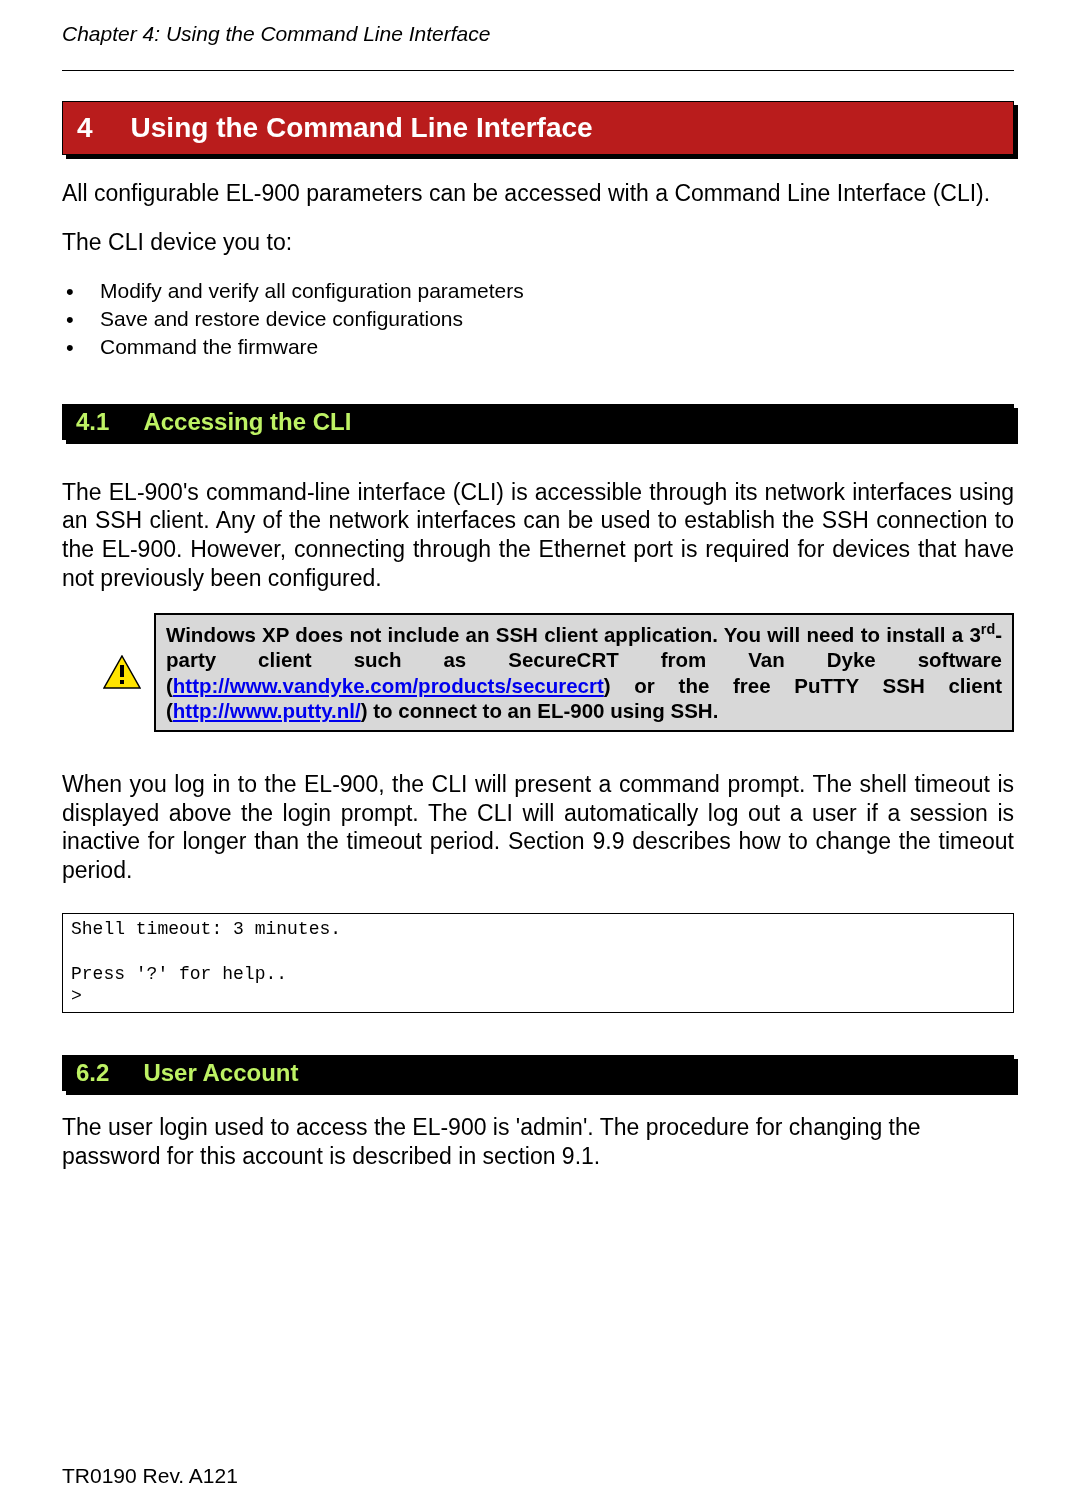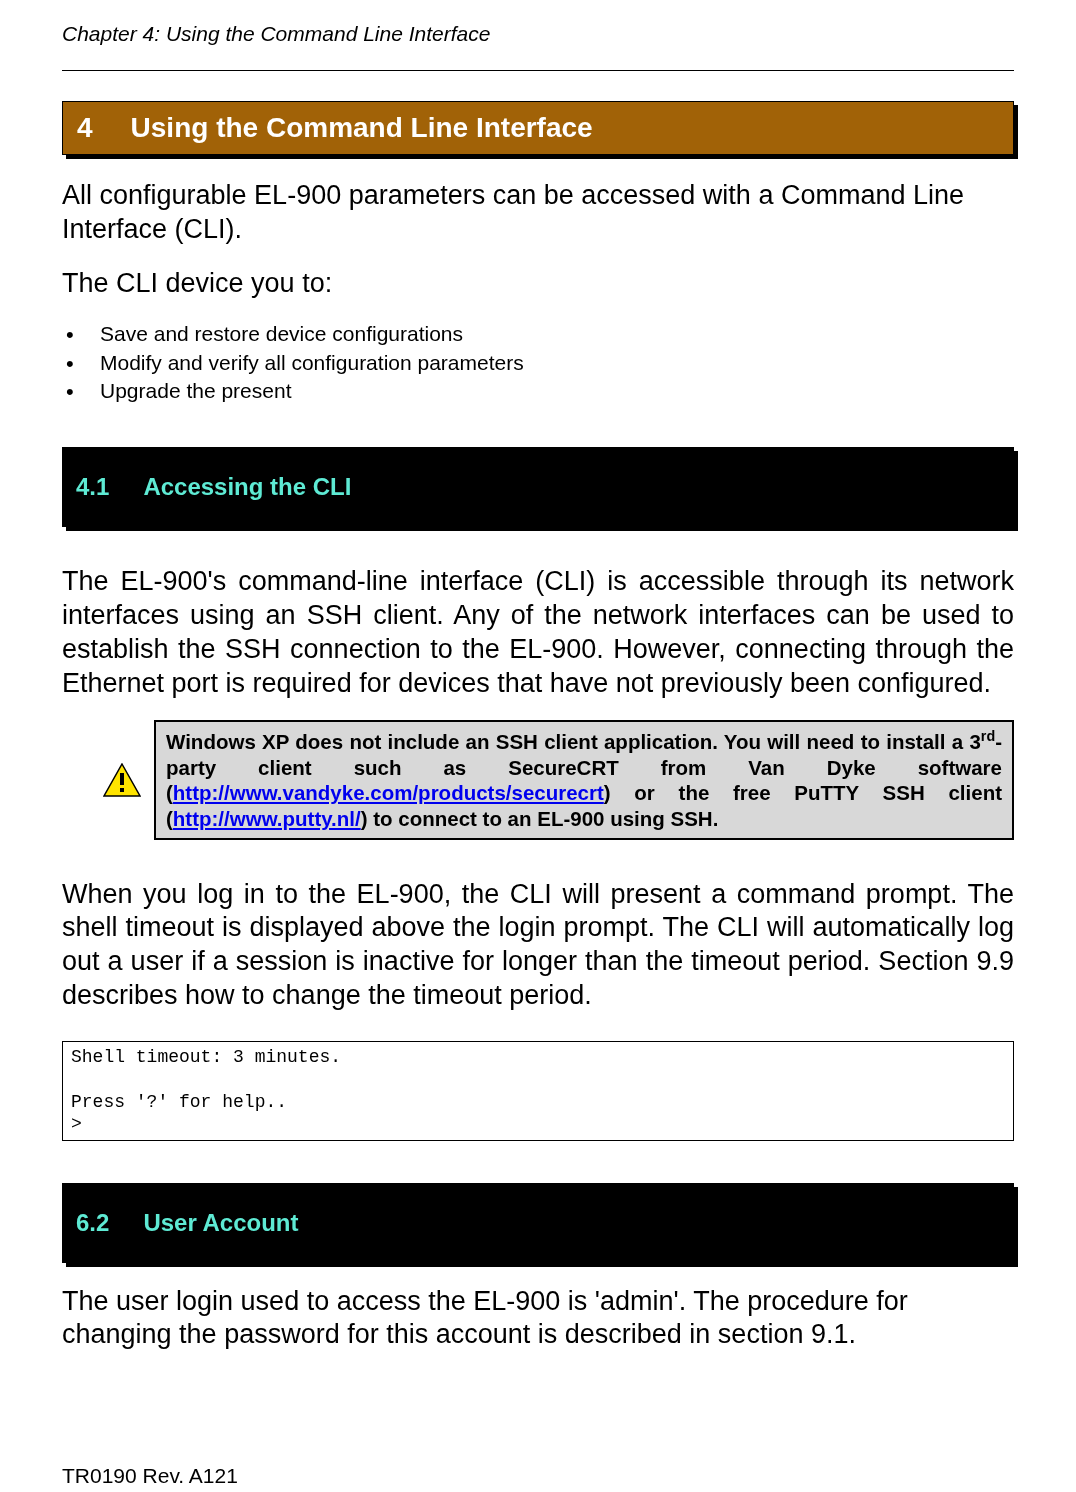--- a/index.html
+++ b/index.html
@@ -20,49 +20,49 @@
       font-style: italic;
       font-size: 21px;
       margin-bottom: 24px;
     }
     .hr-line {
       border: none;
       border-top: 1.5px solid #000;
       margin-bottom: 30px;
     }
     .section-heading-main {
-      background: #a16207;
+      background: #b91c1c;
       color: #fff;
       font-weight: bold;
       font-size: 28px;
       padding: 10px 14px;
       margin-bottom: 24px;
       border: 1px solid #000;
       box-shadow: 4px 4px 0 #000;
     }
     .section-heading-main .num {
       display: inline-block;
       margin-right: 38px;
     }
     .section-heading-sub {
       background: #000;
-      color: #5eead4;
+      color: #bef264;
       font-weight: bold;
       font-size: 24px;
-      padding: 26px 14px;
+      padding: 4px 14px;
       margin-top: 42px;
       margin-bottom: 22px;
       box-shadow: 4px 4px 0 #000;
     }
     .section-heading-sub .num {
       display: inline-block;
       margin-right: 34px;
     }
     .body-text {
-      font-size: 27px;
+      font-size: 23px;
       line-height: 1.25;
       margin-bottom: 20px;
     }
     .justify {
       text-align: justify;
       margin-top: 38px;
     }
     ul.bullets {
       list-style: none;
       margin-bottom: 20px;
@@ -134,23 +134,23 @@
 <hr class="hr-line">
 
 <div class="section-heading-main">
   <span class="num">4</span><span>Using the Command Line Interface</span>
 </div>
 
 <p class="body-text">All configurable EL-900 parameters can be accessed with a Command Line Interface (CLI).</p>
 <p class="body-text">The CLI device you to:</p>
 
 <ul class="bullets">
+  <li>Modify and verify all configuration parameters</li>
   <li>Save and restore device configurations</li>
-  <li>Modify and verify all configuration parameters</li>
-  <li>Upgrade the present</li>
+  <li>Command the firmware</li>
 </ul>
 
 <div class="section-heading-sub">
   <span class="num">4.1</span><span>Accessing the CLI</span>
 </div>
 
 <p class="body-text justify">The EL-900's command-line interface (CLI) is accessible through its network interfaces using an SSH client. Any of the network interfaces can be used to establish the SSH connection to the EL-900. However, connecting through the Ethernet port is required for devices that have not previously been configured.</p>
 
 <div class="callout-row">
   <div class="callout-icon">

